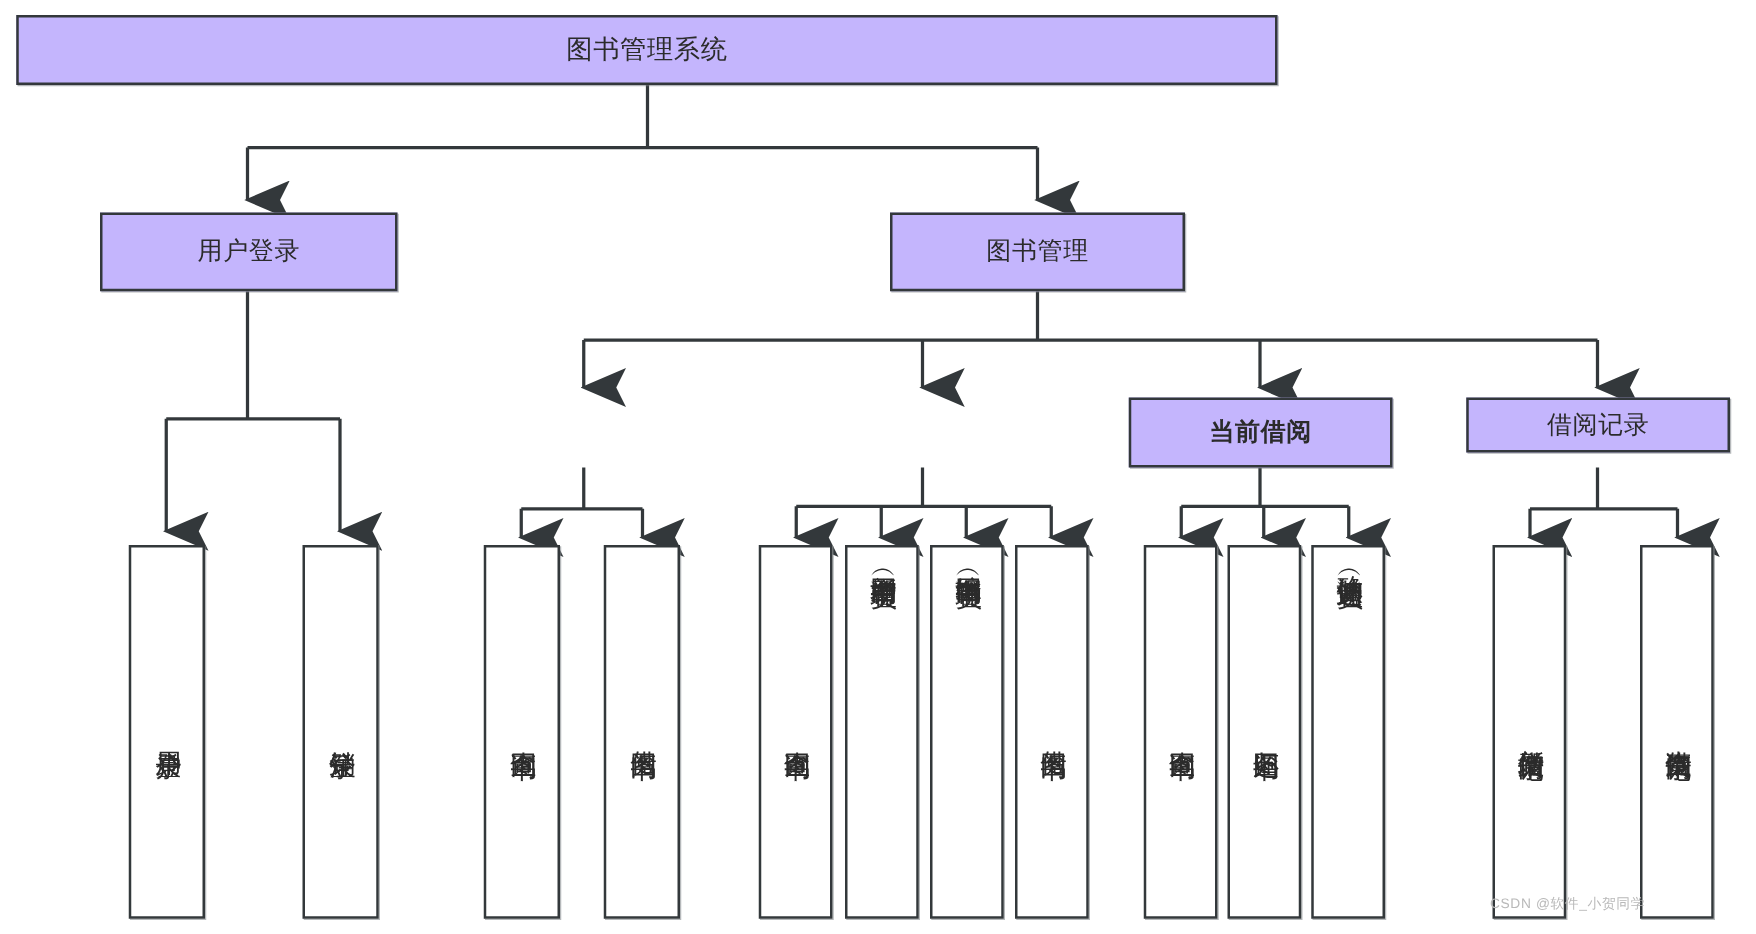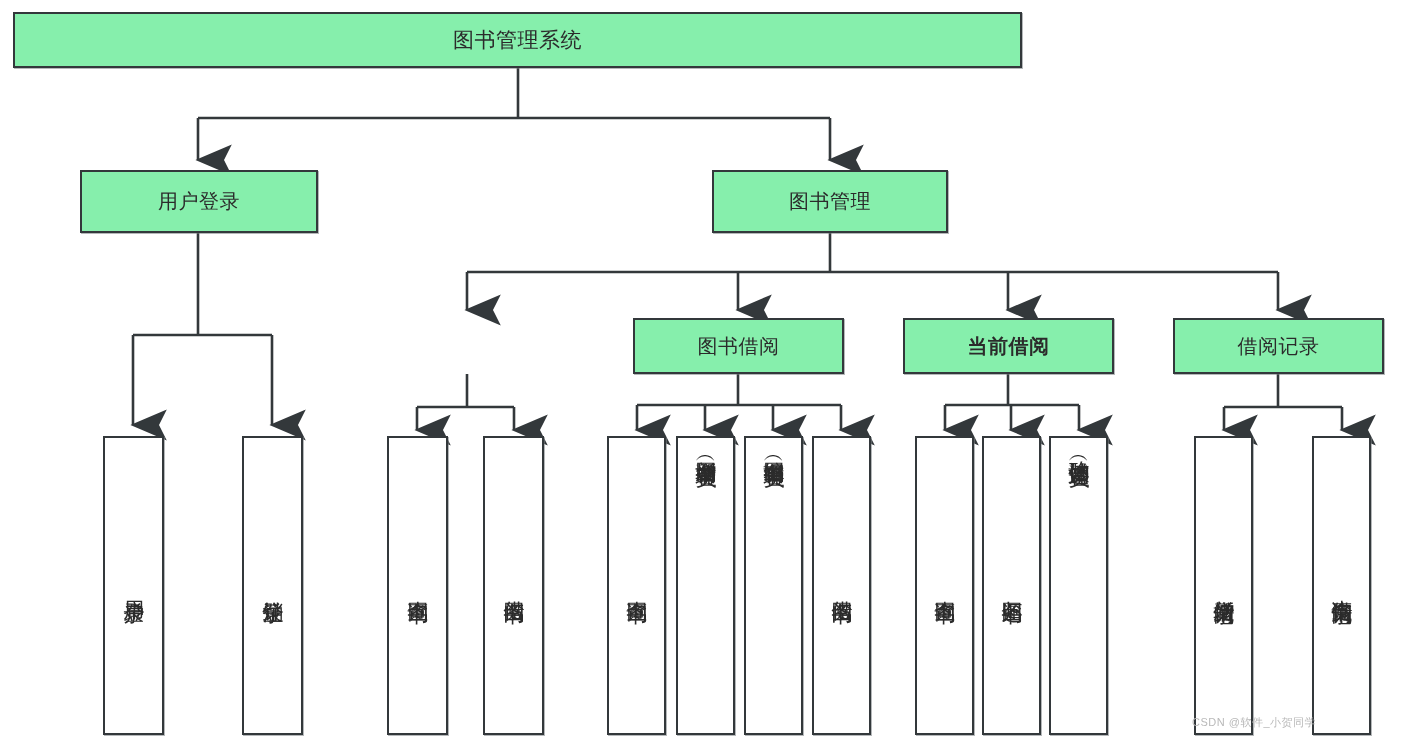--- a/index.html
+++ b/index.html
@@ -25,21 +25,21 @@
     position: absolute;
     left: 0;
     top: 0;
     width: 1405px;
     height: 747px;
   }
   .node-box {
     position: absolute;
     box-sizing: border-box;
     border: 2px solid #33383b;
-    background: #86efac;
+    background: #c4b5fd;
     display: flex;
     align-items: center;
     justify-content: center;
     box-shadow: 1px 1px 0 rgba(120,125,130,0.55);
   }
   .node-label {
     color: #2b2b2b;
     font-size: 21px;
     line-height: 1.15;
     letter-spacing: 0.5px;
@@ -145,27 +145,24 @@
     <span class="node-label">图书管理系统</span>
   </div>
 
   <div class="node-box level2" style="left:80px; top:170px; width:238px; height:63px;">
     <span class="node-label">用户登录</span>
   </div>
   <div class="node-box level2" style="left:712px; top:170px; width:236px; height:63px;">
     <span class="node-label">图书管理</span>
   </div>
 
-  <div class="node-box level2" style="left:633px; top:318px; width:211px; height:56px;">
-    <span class="node-label">图书借阅</span>
-  </div>
   <div class="node-box level2" style="left:903px; top:318px; width:211px; height:56px;font-weight:bold;">
     <span class="node-label">当前借阅</span>
   </div>
-  <div class="node-box level2" style="left:1173px; top:318px; width:211px; height:56px;align-items:center;">
+  <div class="node-box level2" style="left:1173px; top:318px; width:211px; height:44px;align-items:center;">
     <span class="node-label">借阅记录</span>
   </div>
 
   <div class="leaf-box center-v" style="left:103px; top:436px; width:61px; height:299px;">
     <span class="leaf-label">用户登录</span>
   </div>
   <div class="leaf-box center-v" style="left:242px; top:436px; width:61px; height:299px;">
     <span class="leaf-label">注销登录</span>
   </div>
 

